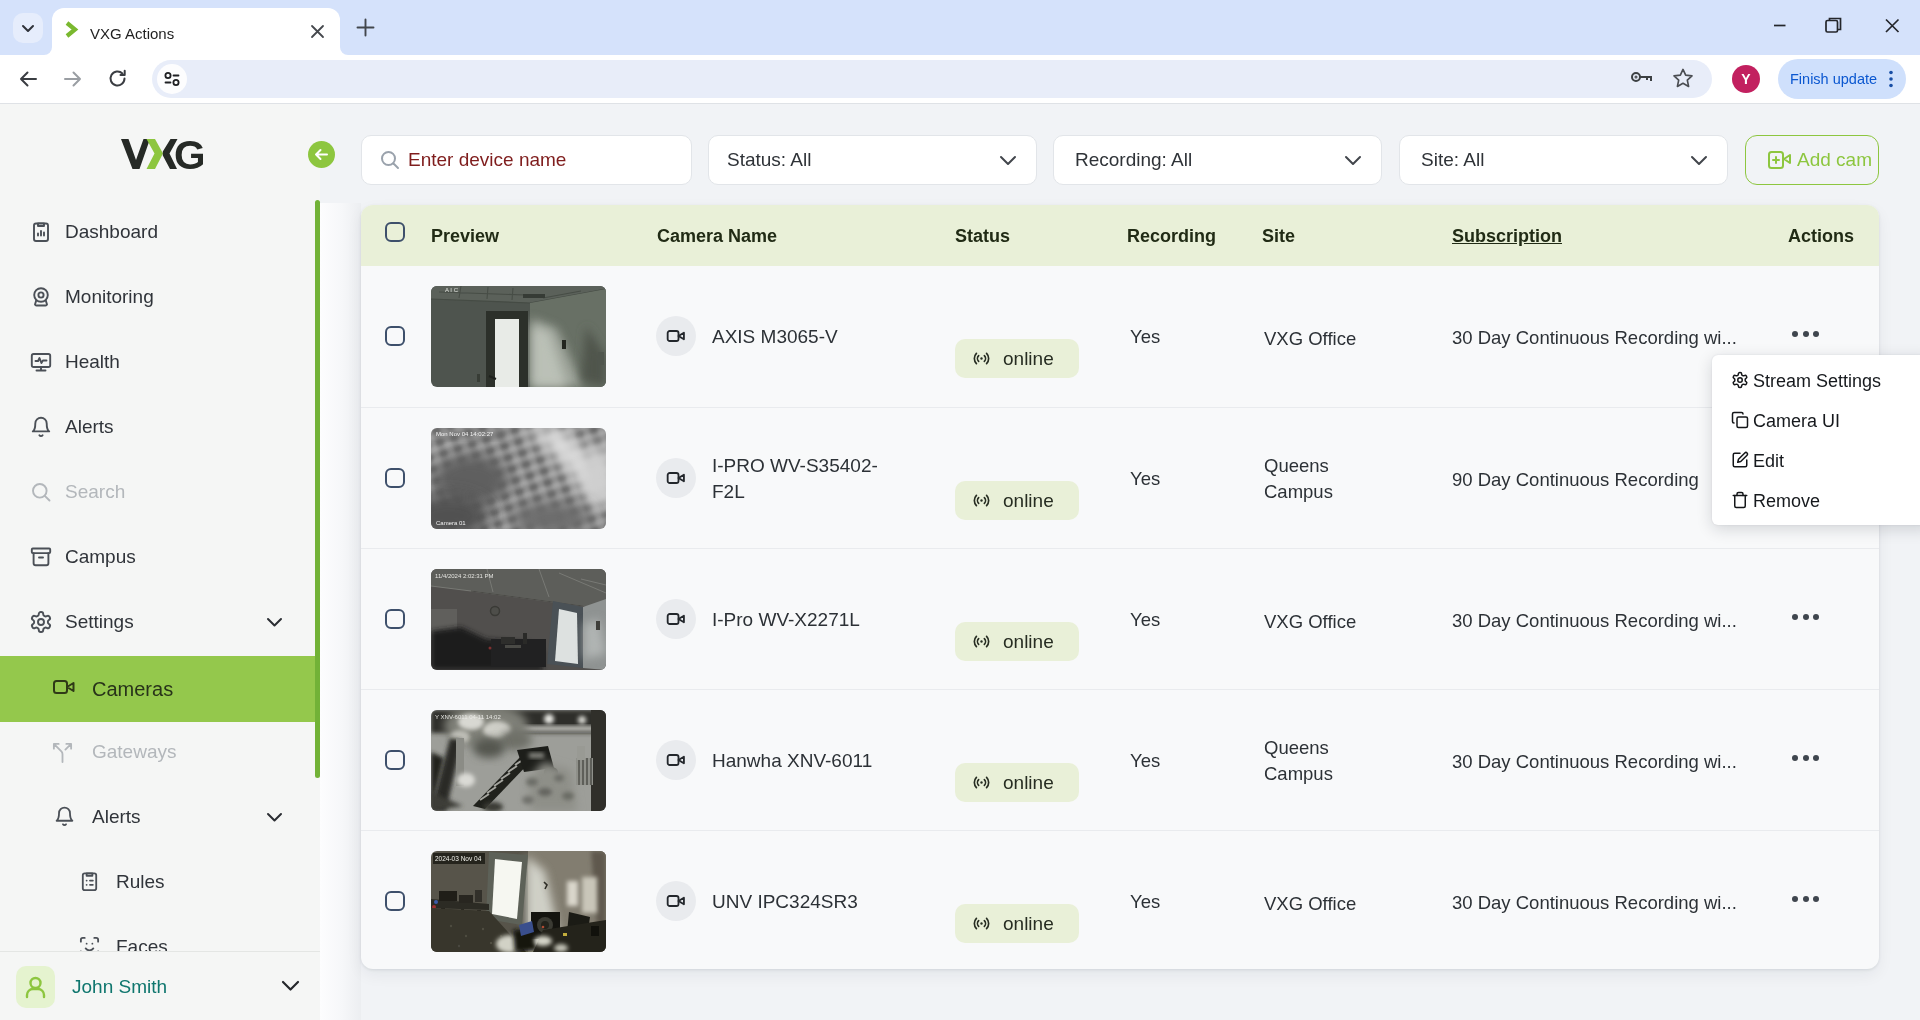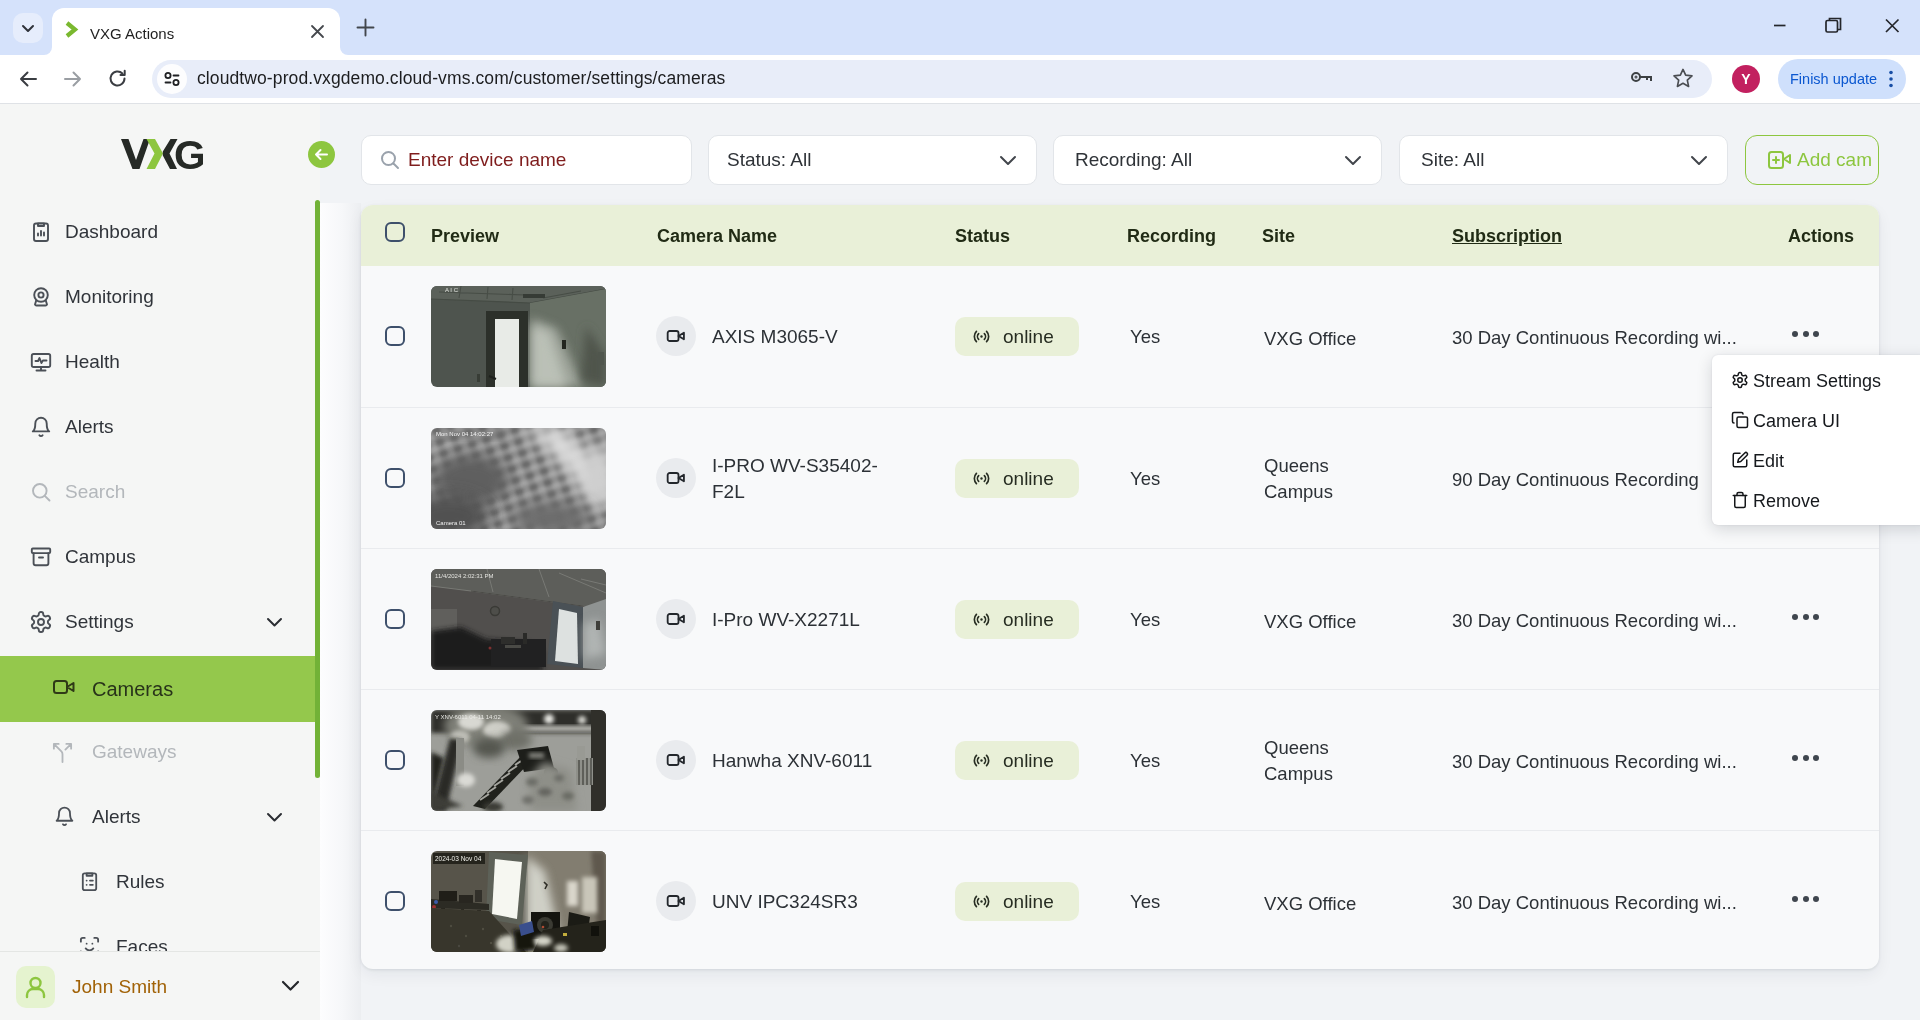--- a/index.html
+++ b/index.html
@@ -25,40 +25,40 @@
 
 #sidebar { left:0; top:104px; width:320px; height:916px; background:#f5f6f5; }
 #sbscroll { left:315px; top:96px; width:5px; height:578px; border-radius:3px; background:#72b237; z-index:5; }
 #collapsebtn { left:308px; top:141px; width:27px; height:27px; border-radius:50%; background:#8dc63f; z-index:6; }
 .mlabel { position:absolute; font-size:19px; color:#30343a; }
 .mlabel.dis { color:#b3b7bb; }
 .micon { position:absolute; }
 #camrow { left:0; top:552px; width:320px; height:66px; background:#94c84c; }
 #userbar { left:0; top:951px; width:320px; height:69px; background:#f5f6f5; border-top:1px solid #e4e6e4; z-index:4; }
 #uavatar { left:16px; top:14px; width:39px; height:42px; border-radius:10px; background:#e5f3cf; }
-#uname { left:72px; top:24px; font-size:19px; color:#a16207; position:absolute; }
+#uname { left:72px; top:24px; font-size:19px; color:#0f766e; position:absolute; }
 
 
 #content { left:320px; top:104px; width:1600px; height:916px; background:#f1f3f6; }
 #gutter { left:0px; top:99px; width:41px; height:866px; background:linear-gradient(to right,#fdfdfe 0%,#f6f7f9 55%,#eceef1 100%); }
 .ctrl { position:absolute; top:31px; height:50px; background:#ffffff; border:1px solid #e2e5e9; border-radius:10px; }
 .ctrltext { position:absolute; top:45px; font-size:19px; color:#2f3338; }
 #addcam { left:1425px; top:31px; width:134px; height:50px; border:1.5px solid #8dc63f; border-radius:12px; }
 #addcamtext { position:absolute; left:1477px; top:45px; font-size:19px; color:#8dc63f; font-weight:500; }
 
 
 #card { left:41px; top:101px; width:1518px; height:764px; background:#f8f9fa; border-radius:12px; box-shadow:0 1px 3px rgba(25,35,50,0.10), 0 6px 16px rgba(25,35,50,0.06); }
 #thead { position:absolute; left:0; top:0; width:1518px; height:61px; background:#e9f0d8; border-radius:12px 12px 0 0; }
 .th { position:absolute; top:21px; font-size:18px; font-weight:bold; color:#212b15; }
 .row { position:absolute; left:0; width:1518px; height:141px; border-top:1px solid #e9ebee; }
 .cbox { position:absolute; width:20px; height:20px; border:2px solid #3e506b; border-radius:6px; }
 .prev { position:absolute; left:70px; width:175px; height:101px; border-radius:6px; overflow:hidden; }
 .camcircle { position:absolute; left:295px; width:40px; height:40px; border-radius:50%; background:#e9ebee; }
 .cname { position:absolute; left:351px; font-size:19px; color:#2c3136; line-height:26px; }
-.pill { position:absolute; left:594px; width:124px; height:39px; border-radius:10px; background:#e9f0d8; }
+.pill { position:absolute; left:594px; width:124px; height:39px; border-radius:10px; background:#e9f0d8;margin-top:22px; }
 .pilltext { position:absolute; left:48px; top:9px; font-size:19px; color:#272d22; }
 .yes { position:absolute; left:769px; font-size:18.5px; color:#2c3136; }
 .site { position:absolute; left:903px; font-size:18.5px; color:#2c3136; line-height:26px; }
 .subsc { position:absolute; left:1091px; font-size:18.5px; color:#2c3136; }
 .dots { position:absolute; left:1431px; width:28px; height:8px; }
 .dots span { position:absolute; top:1px; width:6px; height:6px; border-radius:50%; background:#3f464e; }
 .dots span:nth-child(1){left:0;} .dots span:nth-child(2){left:10.5px;} .dots span:nth-child(3){left:21px;}
 
 
 #popup { left:1712px; top:355px; width:219px; height:170px; background:#ffffff; border-radius:6px; box-shadow:0 4px 16px rgba(20,26,40,0.16), 0 0 2px rgba(20,26,40,0.10); z-index:20; }
@@ -112,21 +112,20 @@
     </svg>
   <div id="omnibox" class="abs"></div>
   <div id="sitecircle" class="abs">
     <svg width="30" height="30" viewBox="0 0 30 30">
       <circle cx="11" cy="11.5" r="2.6" fill="none" stroke="#1f2023" stroke-width="1.8"></circle>
       <path d="M16.5 11.5 H21.5" stroke="#1f2023" stroke-width="1.8" stroke-linecap="round"></path>
       <circle cx="19" cy="18.5" r="2.6" fill="none" stroke="#1f2023" stroke-width="1.8"></circle>
       <path d="M8.5 18.5 H13.5" stroke="#1f2023" stroke-width="1.8" stroke-linecap="round"></path>
     </svg>
   </div>
-  <div id="urltext" class="abs">cloudtwo-prod.vxgdemo.cloud-vms.com/customer/settings/cameras</div>
   <svg class="abs" style="left:1630px;top:69px" width="24" height="20" viewBox="0 0 24 20">
       <g fill="none" stroke="#3c4043" stroke-width="2">
         <circle cx="6" cy="8" r="4"></circle>
         <circle cx="6" cy="8" r="0.5" fill="#3c4043"></circle>
         <path d="M10 8 H21 V12 M17 8 V11"></path>
       </g>
     </svg>
   <svg class="abs" style="left:1672px;top:67px" width="22" height="22" viewBox="0 0 24 24">
       <path d="M12 2.6 L14.9 8.9 L21.8 9.7 L16.7 14.4 L18.1 21.2 L12 17.8 L5.9 21.2 L7.3 14.4 L2.2 9.7 L9.1 8.9 Z" fill="none" stroke="#4a4d52" stroke-width="1.8" stroke-linejoin="round"></path>
     </svg>

